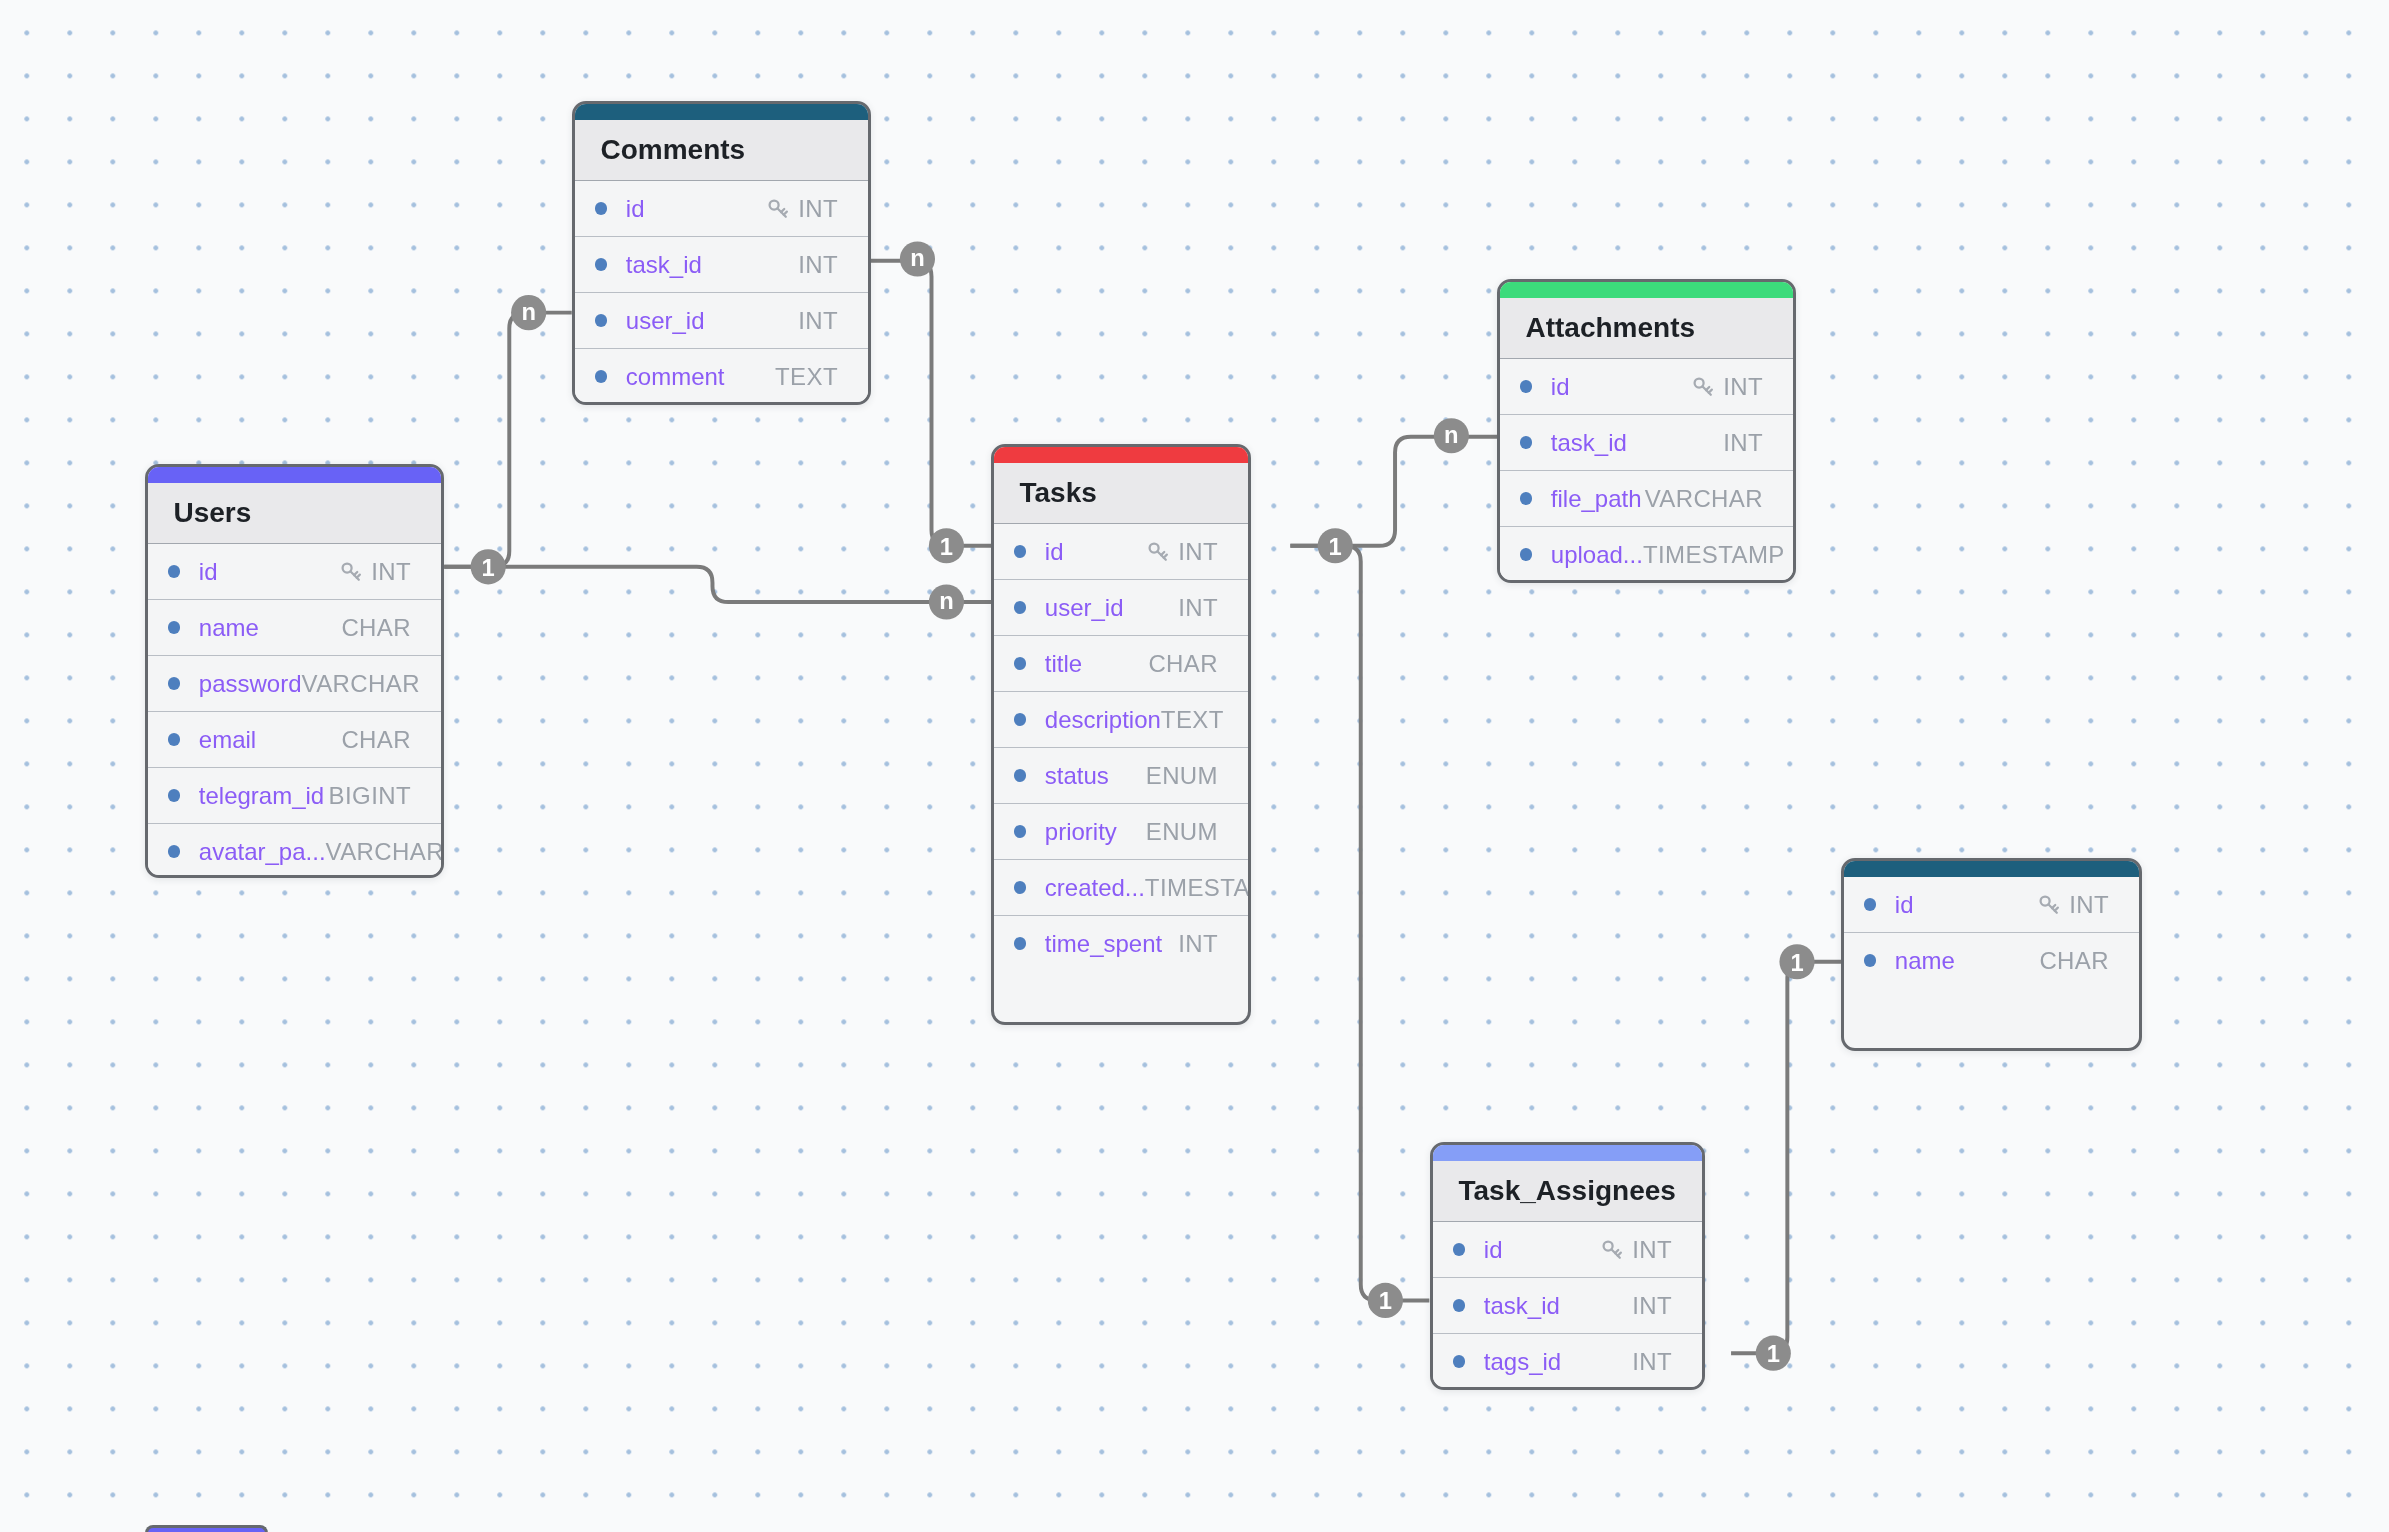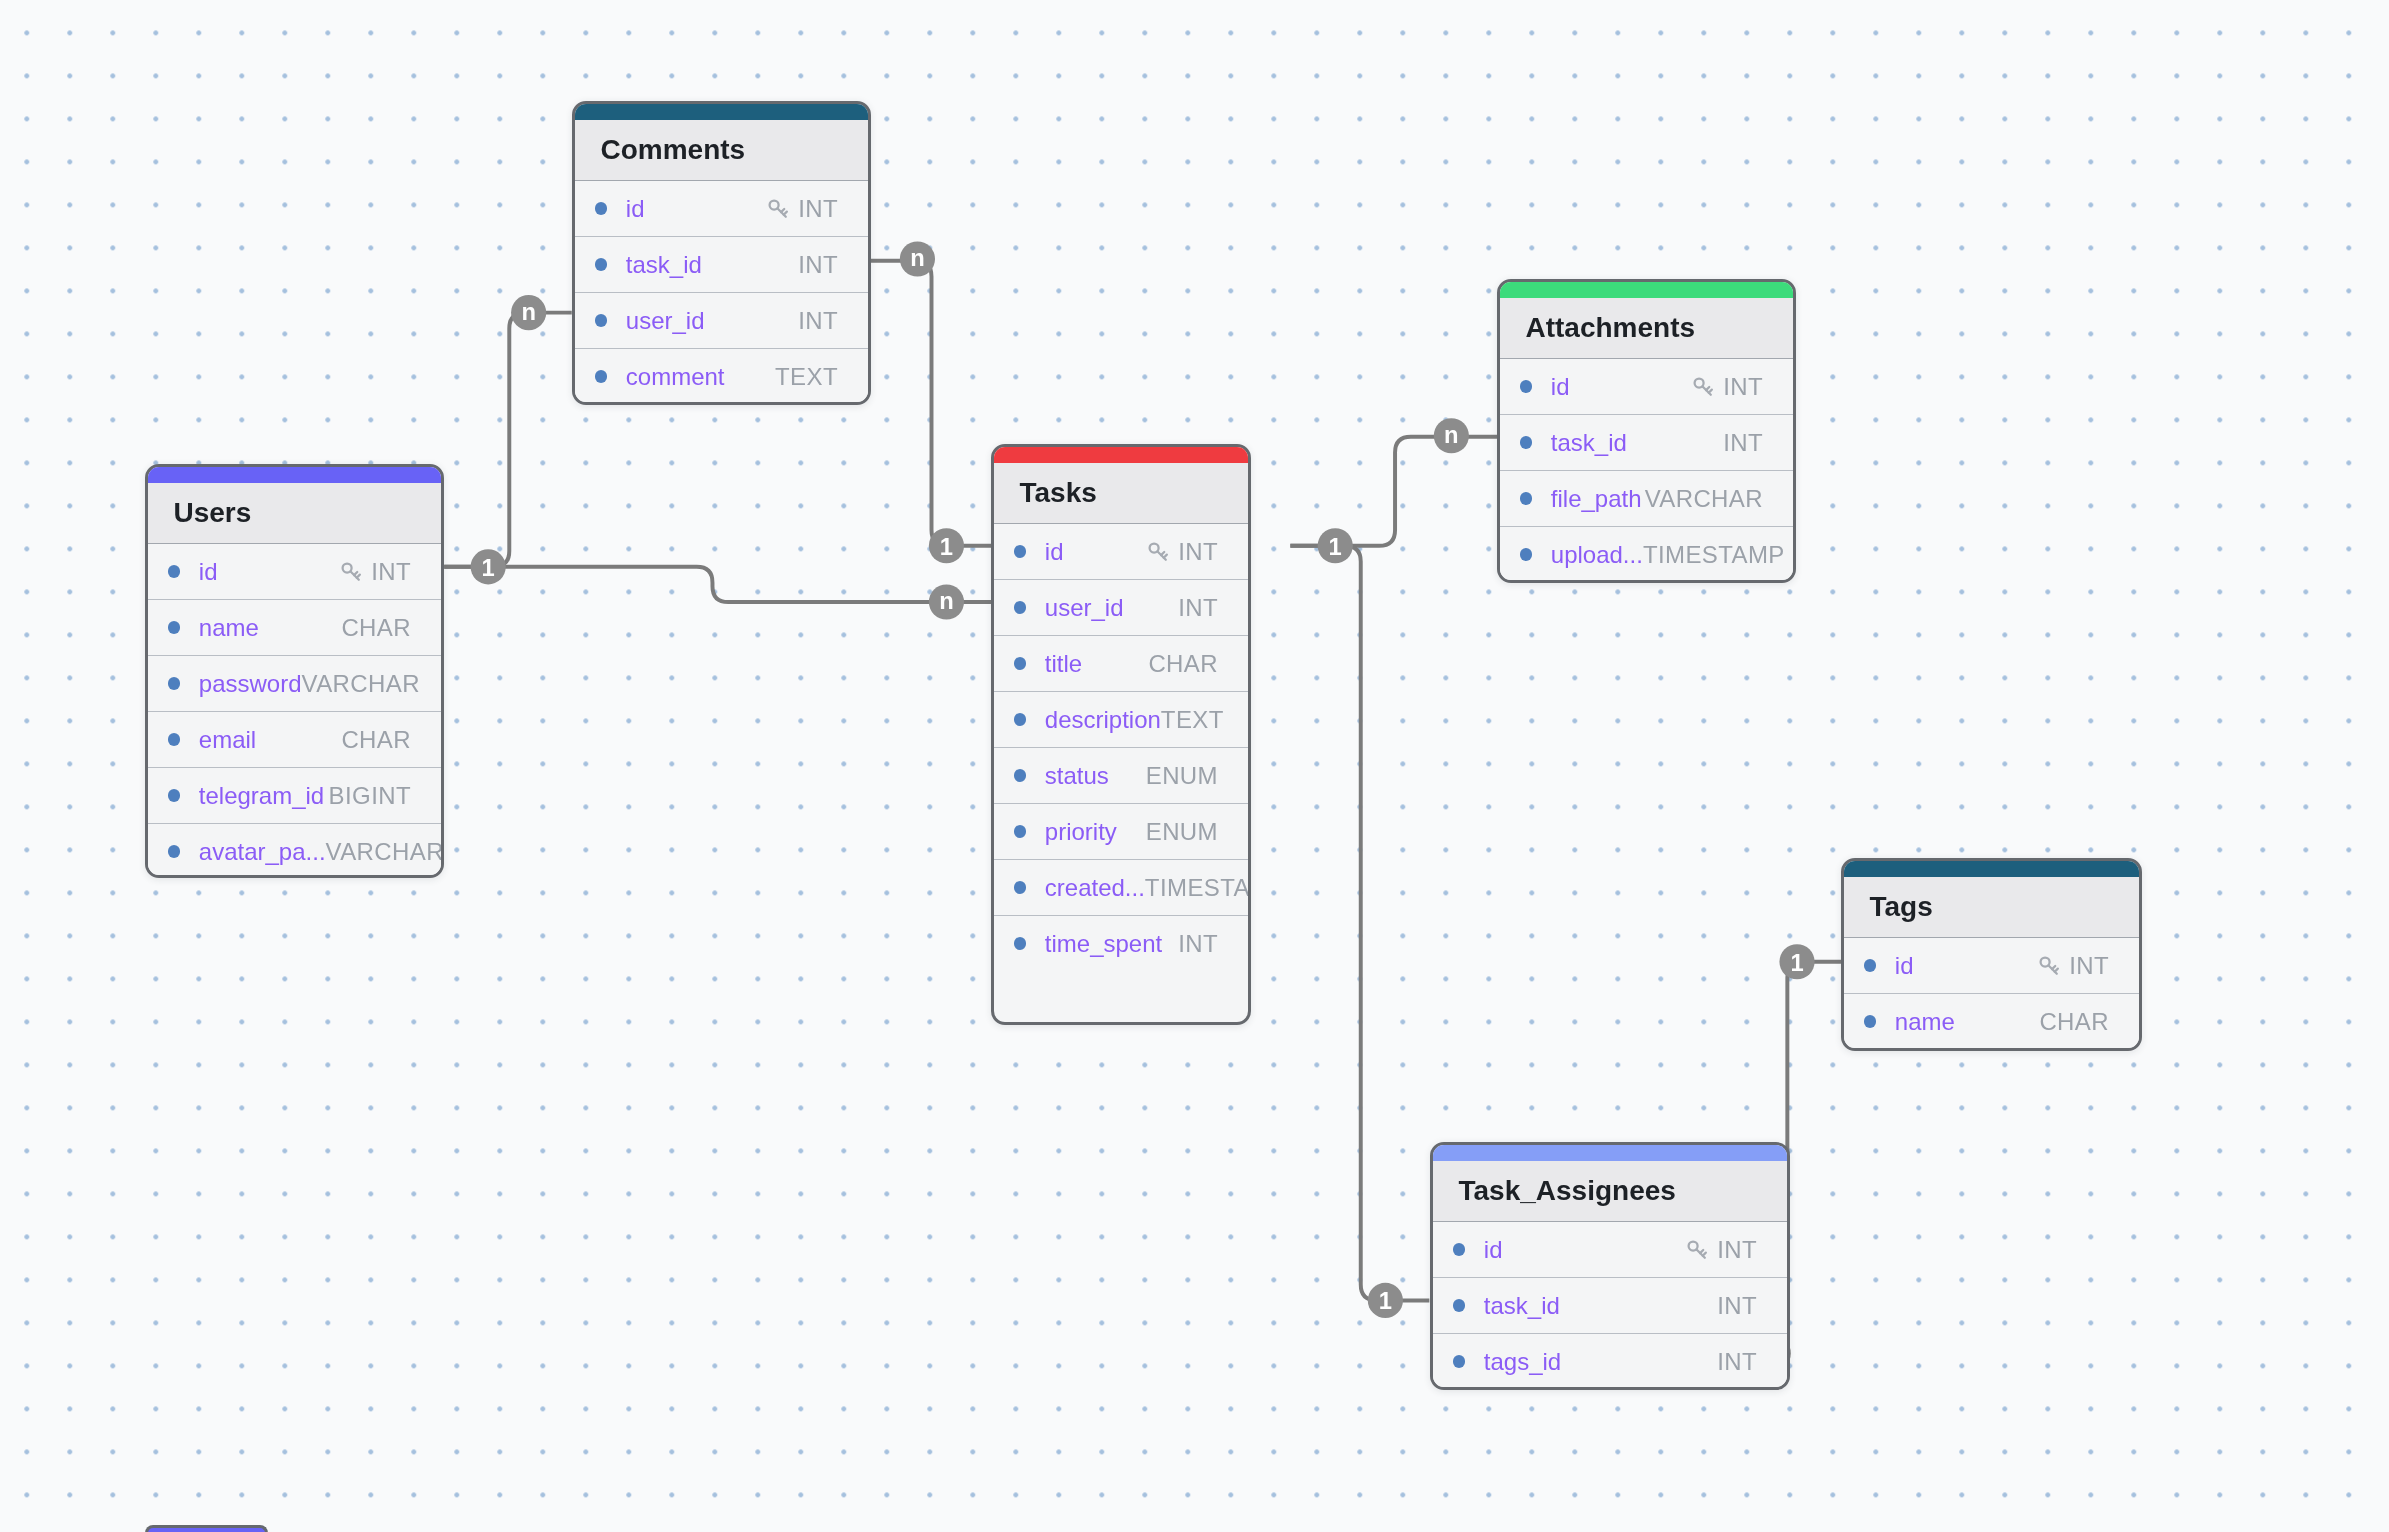--- a/index.html
+++ b/index.html
@@ -315,21 +315,20 @@
         <div class="tbl-row">
           <span class="field-dot"></span>
           <span class="field-name">upload...</span>
           <span class="row-right">
             <span class="field-type">TIMESTAMP</span>
           </span>
         </div>
       </div>
       <div class="db-table" style="left: 1841px; top: 858px; width: 301px; height: 193px;">
         <div class="strip" style="background: rgb(29, 95, 125);"></div>
-        <div class="tbl-title">Tags</div>
         <div class="tbl-row">
           <span class="field-dot"></span>
           <span class="field-name">id</span>
           <span class="row-right">
             <svg width="26" height="26" viewBox="0 0 30 30">
               <g fill="none" stroke="#a6abb2" stroke-width="2.6" stroke-linecap="round">
                 <circle cx="10.5" cy="10.5" r="5.2"></circle>
                 <path d="M14.5,14.5 L24,24"></path>
                 <path d="M18.6,18.6 L22.2,15"></path>
                 <path d="M21.6,21.6 L25.2,18"></path>
@@ -339,21 +338,21 @@
           </span>
         </div>
         <div class="tbl-row">
           <span class="field-dot"></span>
           <span class="field-name">name</span>
           <span class="row-right">
             <span class="field-type">CHAR</span>
           </span>
         </div>
       </div>
-      <div class="db-table" style="left: 1430px; top: 1142px; width: 360px; height: 248px;">
+      <div class="db-table" style="left: 1430px; top: 1142px; width: 275px; height: 248px;">
         <div class="strip" style="background: rgb(133, 158, 247);"></div>
         <div class="tbl-title">Task_Assignees</div>
         <div class="tbl-row">
           <span class="field-dot"></span>
           <span class="field-name">id</span>
           <span class="row-right">
             <svg width="26" height="26" viewBox="0 0 30 30">
               <g fill="none" stroke="#a6abb2" stroke-width="2.6" stroke-linecap="round">
                 <circle cx="10.5" cy="10.5" r="5.2"></circle>
                 <path d="M14.5,14.5 L24,24"></path>

